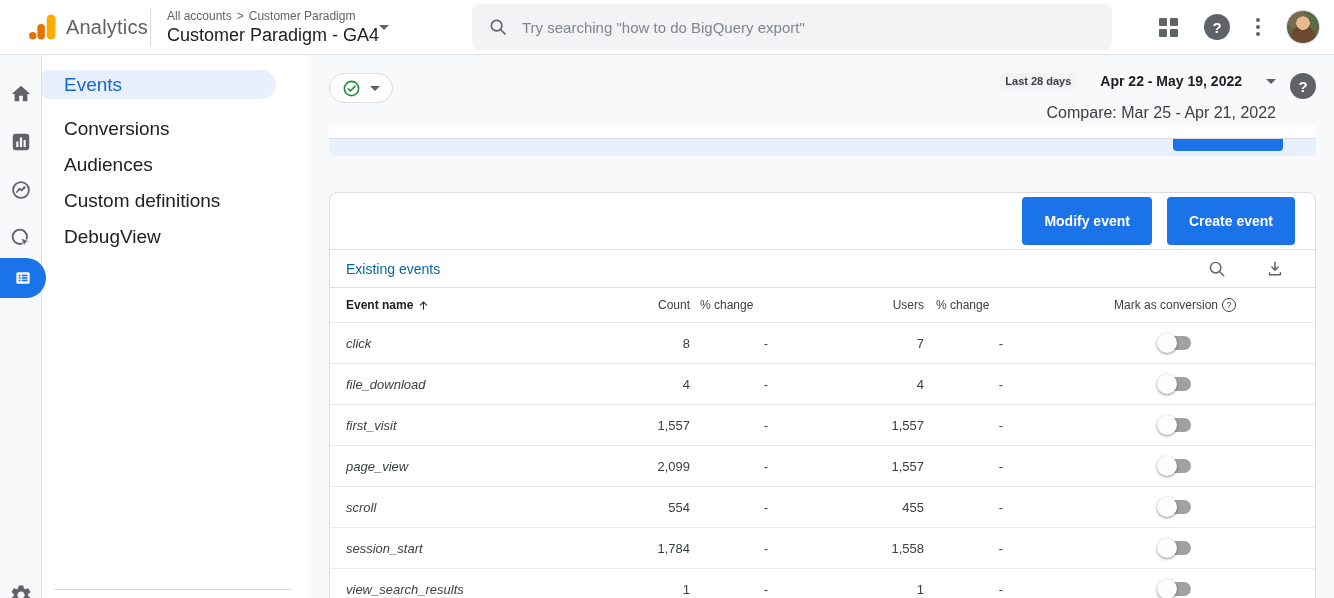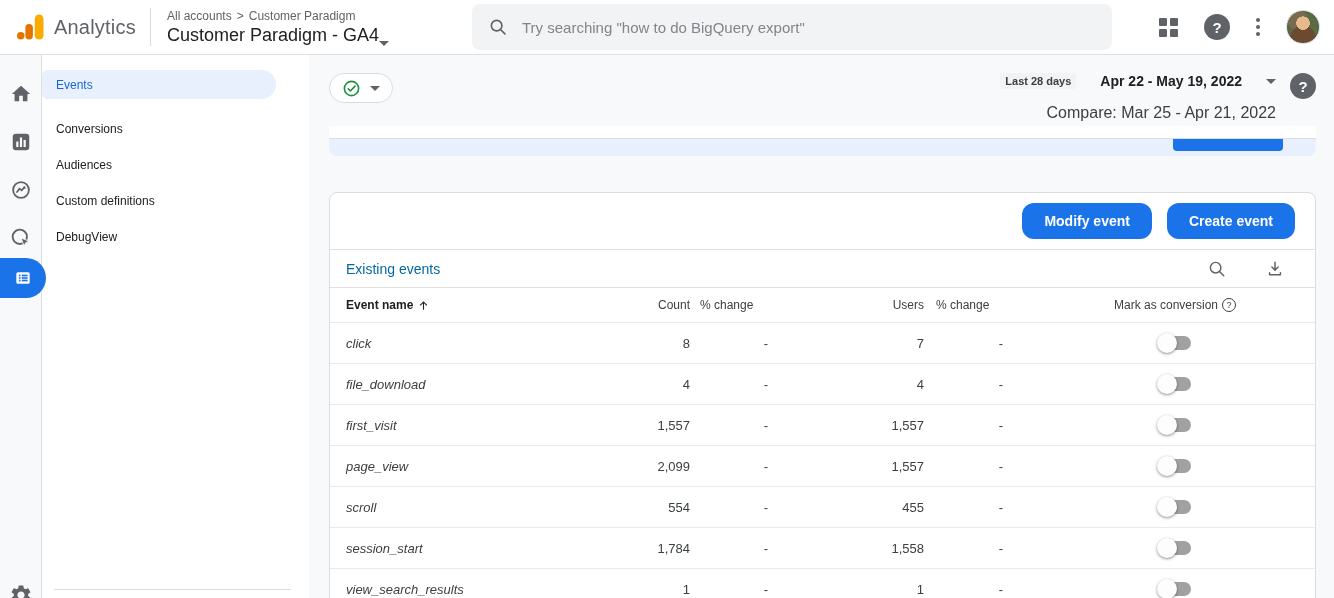--- a/index.html
+++ b/index.html
@@ -2,26 +2,26 @@
 <html><head>
 <meta charset="utf-8">
 <style>
   * { box-sizing: border-box; margin: 0; padding: 0; }
   html,body { width:1334px; height:598px; overflow:hidden; background:#fff;
     font-family:"Liberation Sans", sans-serif; color:#202124; }
 
   
   .header { height:55px; display:flex; align-items:center; background:#fff;
     border-bottom:1px solid #e0e0e0; position:relative; }
-  .logo-area { display:flex; align-items:center; padding-left:16px; width:150px; flex:0 0 auto; }
+  .logo-area { display:flex; align-items:center; padding-left:28px; width:150px; flex:0 0 auto; }
   .app-name { font-size:20px; color:#5f6368; margin-left:8px; letter-spacing:.2px; }
   .divider-v { width:1px; height:38px; background:#dadce0; flex:0 0 auto; }
   .crumb-block { margin-left:16px; }
   .breadcrumb { font-size:12px; color:#5f6368; display:flex; gap:5px; align-items:center; }
-  .title-row { display:flex; align-items:flex-end; margin-top:2px; }
+  .title-row { display:flex; align-items:flex-start; margin-top:2px; }
   .prop-title { font-size:18px; color:#202124; }
   .caret { width:0; height:0; border-left:5px solid transparent; border-right:5px solid transparent;
     border-top:5px solid #5f6368; }
   .searchbar { position:absolute; left:472px; top:4px; width:640px; height:46px;
     background:#f1f3f4; border-radius:8px; display:flex; align-items:center; padding:0 16px; }
   .searchbar input { flex:1; border:none; outline:none; background:transparent; font-size:15px;
     color:#202124; margin-left:14px; font-family:"Liberation Sans", sans-serif; }
   .searchbar input::placeholder { color:#80868b; }
   .header-right { margin-left:auto; display:flex; align-items:center; gap:26px; padding-right:14px; }
   .grid-icon { display:grid; grid-template-columns:8px 8px; grid-template-rows:8px 8px; gap:3px; }
@@ -40,21 +40,21 @@
 
   
   .app-body { display:flex; height:543px; }
   .rail { width:42px; background:#f8f9fa; border-right:1px solid #e0e0e0; position:relative; flex:0 0 auto; }
   .rail-icon { width:42px; height:24px; display:flex; justify-content:center; position:absolute; cursor:pointer; }
   .rail-pill { position:absolute; left:0; top:203px; width:46px; height:40px; background:#1a73e8;
     border-radius:0 20px 20px 0; display:flex; align-items:center; justify-content:center; z-index:2; }
   .rail-gear { position:absolute; bottom:-13px; left:9px; }
 
   .nav { width:267px; background:#fff; padding-top:15px; position:relative; flex:0 0 auto; }
-  .nav-item { height:36px; display:flex; align-items:center; padding-left:14px; font-size:12px;
+  .nav-item { height:36px; display:flex; align-items:center; padding-left:22px; font-size:19px;
     color:#202124; cursor:pointer; }
   .nav-item.active { height:29px; width:234px; background:#e8f0fe; color:#1967d2;
     border-radius:6px 16px 16px 6px; margin-bottom:12px; }
   .nav-divider { position:absolute; bottom:8px; left:12px; right:18px; border-top:1px solid #dadce0; }
 
   .content { flex:1; background:#f8f9fa; }
 
   
   .toolbar { display:flex; justify-content:space-between; align-items:flex-start; padding:18px 18px 0 20px; }
   .segment-pill { height:30px; background:#fff; border:1px solid #dadce0; border-radius:16px;
@@ -70,21 +70,21 @@
   
   .banner { margin:4px 18px 0 20px; }
   .banner-top { height:13px; background:#fff; border-bottom:1px solid #dadce0; }
   .banner-bottom { height:17px; background:#e8f0fe; border-radius:0 0 8px 8px; position:relative; }
   .banner-btn { position:absolute; right:33px; top:0; width:110px; height:12px; background:#1a73e8;
     border-radius:0 0 4px 4px; cursor:pointer; }
 
   
   .card { margin:36px 18px 0 20px; background:#fff; border:1px solid #dadce0; border-radius:8px; overflow:hidden; }
   .card-actions { height:56px; display:flex; justify-content:flex-end; align-items:center; gap:15px; padding:0 20px; }
-  .btn-blue { height:36px; padding:0 22px; background:#1a73e8; color:#fff; border:none; border-radius:12px;
+  .btn-blue { height:48px; padding:0 22px; background:#1a73e8; color:#fff; border:none; border-radius:4px;
     font-size:14px; font-weight:bold; font-family:"Liberation Sans", sans-serif; cursor:pointer; }
   .title-bar { height:38px; border-top:1px solid #e0e0e0; display:flex; align-items:center; padding:0 16px 0 16px; }
   .table-title { font-size:14px; color:#0369a1; }
   .title-icons { margin-left:auto; display:flex; align-items:center; gap:38px; padding-right:14px; }
   .icon-btn { background:none; border:none; cursor:pointer; display:flex; align-items:center; }
 
   .trow { display:grid; grid-template-columns:260px 90px 90px 140px 95px 1fr; align-items:center;
     padding:0 16px; }
   .thead { height:35px; border-top:1px solid #e0e0e0; font-size:12px; color:#3c4043; }
   .th-name { font-weight:bold; color:#202124; display:flex; align-items:center; gap:4px; }

